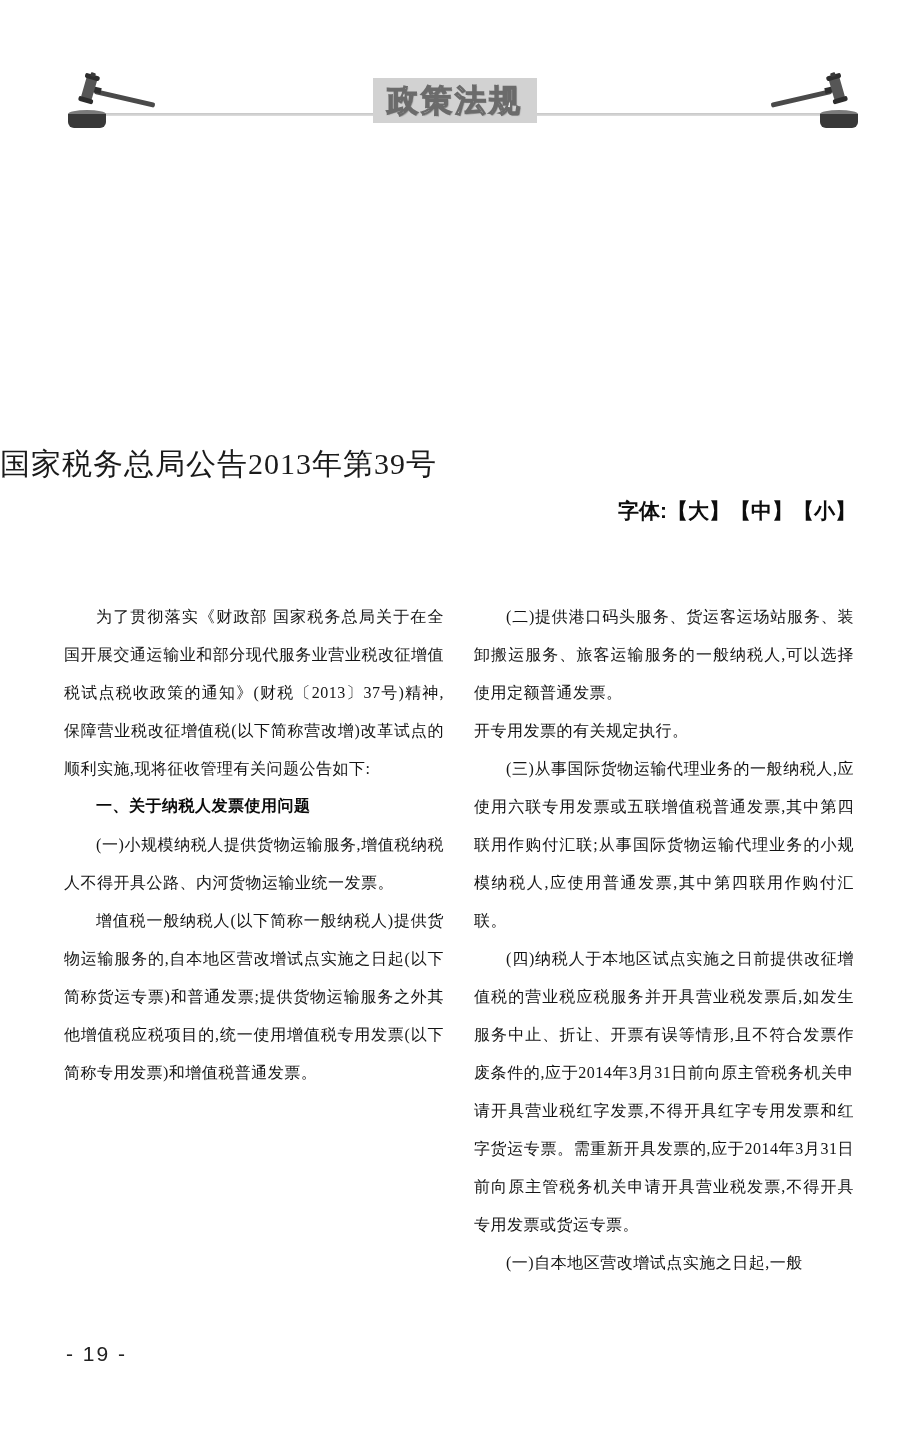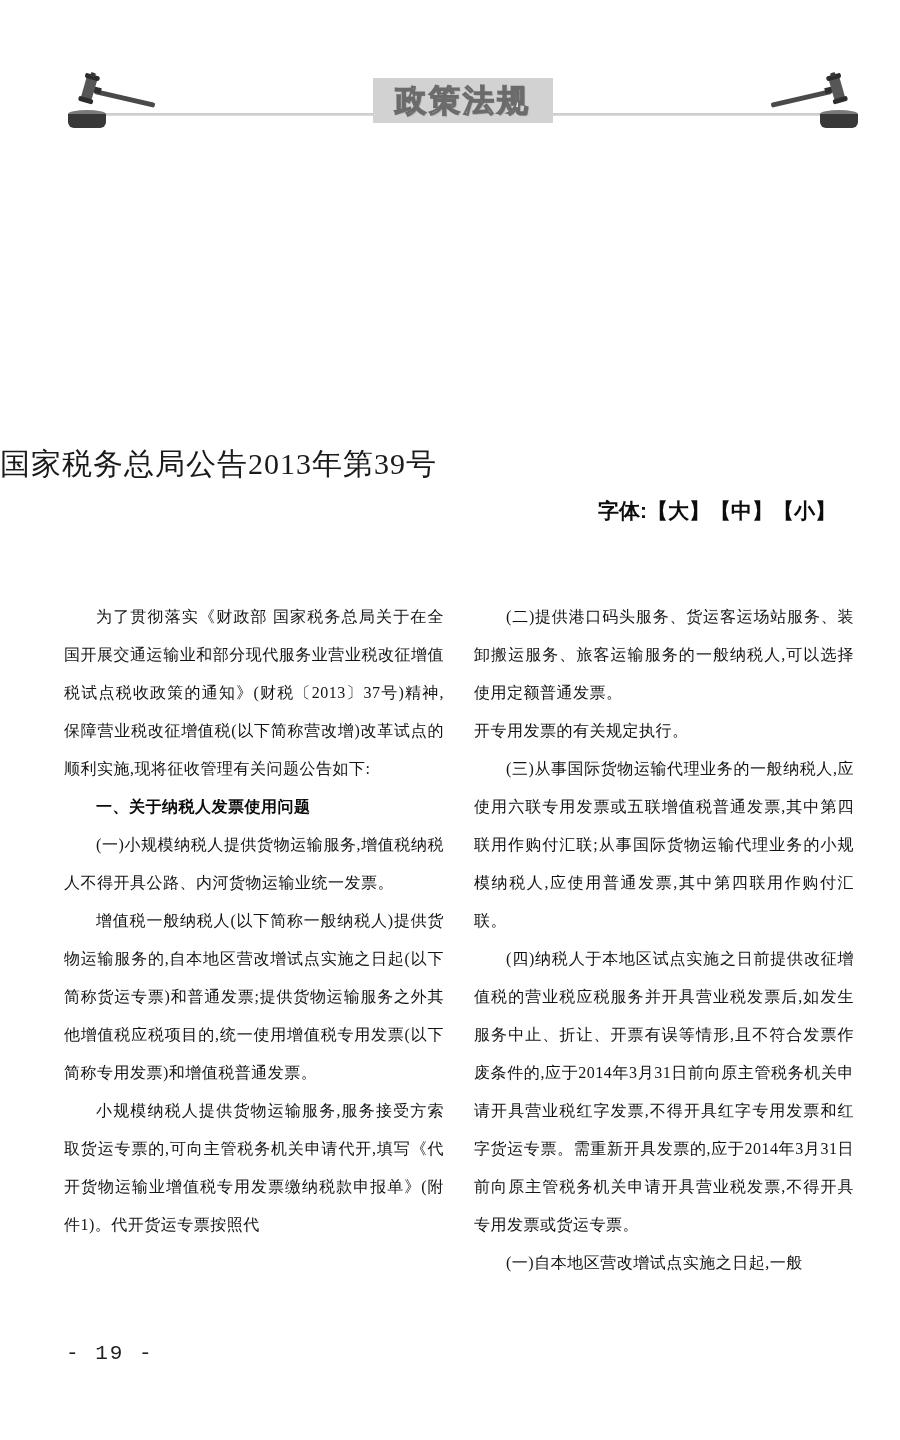--- a/index.html
+++ b/index.html
@@ -13,21 +13,21 @@
   }
   .page{position:relative;width:900px;height:1440px;background:#fff;}
 
   
   .header-line{
     position:absolute;left:95px;right:44px;top:113px;height:3px;
     background:linear-gradient(to bottom,#c6c6c6,#dedede);
     z-index:1;
   }
   .banner{
-    position:absolute;left:373px;top:78px;width:180px;height:45px;
+    position:absolute;left:373px;top:78px;width:164px;height:45px;
     background:#d2d2d2;
     z-index:2;
     display:flex;align-items:center;justify-content:center;
   }
   .banner span{
     font-family:"Liberation Serif","DejaVu Serif",serif;
     font-size:31px;font-weight:bold;letter-spacing:3px;
     color:#f2f2f2;
     -webkit-text-stroke:1.2px #6b6b6b;
     text-shadow:1px 1px 1px #9a9a9a;
@@ -44,21 +44,21 @@
     font-size:40px;font-weight:bold;line-height:58px;color:#0d0d0d;
     letter-spacing:1px;
   }
   .subtitle{
     position:absolute;top:444px;left:0;width:100%;
     text-align:left;
     font-size:30px;color:#1a1a1a;letter-spacing:1px;
     font-family:"Liberation Serif","DejaVu Serif",serif;
   }
   .font-selector{
-    position:absolute;top:497px;right:64px;
+    position:absolute;top:497px;right:44px;
     font-family:"Liberation Sans","DejaVu Sans",sans-serif;
     font-size:21px;font-weight:bold;color:#0d0d0d;
   }
   .font-selector .opt{cursor:pointer;}
 
   
   .columns{
     position:absolute;top:598px;left:64px;width:790px;
     display:flex;gap:30px;
   }
@@ -66,30 +66,30 @@
   .para{
     margin:0;
     font-size:16px;line-height:38px;
     text-align:justify;text-justify:inter-ideograph;
     text-indent:2em;
     color:#141414;
     font-family:"Liberation Serif","DejaVu Serif",serif;
     letter-spacing:0.5px;
   }
   .para.heading{
-    font-family:Liberation Sans, sans-serif;
+    font-family:Liberation Mono, monospace;
     font-weight:bold;color:#0a0a0a;
   }
   .para.no-indent{text-indent:0;}
 
   
   .page-number{
     position:absolute;left:66px;top:1342px;
     font-size:21px;color:#222;letter-spacing:2px;
-    font-family:Liberation Mono, monospace;
+    font-family:Liberation Sans, sans-serif;
   }
 </style>
 </head>
 <body>
 
 <div class="page">
 
   <div class="header-line"></div>
 
   <div class="gavel gavel-left">
@@ -132,21 +132,20 @@
   <div class="font-selector">
     <span>字体:</span><span class="opt">【大】</span><span class="opt">【中】</span><span class="opt">【小】</span>
   </div>
 
   <main class="columns">
     <div class="col">
         <p class="para">为了贯彻落实《财政部 国家税务总局关于在全国开展交通运输业和部分现代服务业营业税改征增值税试点税收政策的通知》(财税〔2013〕37号)精神,保障营业税改征增值税(以下简称营改增)改革试点的顺利实施,现将征收管理有关问题公告如下:</p>
         <p class="para heading">一、关于纳税人发票使用问题</p>
         <p class="para">(一)小规模纳税人提供货物运输服务,增值税纳税人不得开具公路、内河货物运输业统一发票。</p>
         <p class="para">增值税一般纳税人(以下简称一般纳税人)提供货物运输服务的,自本地区营改增试点实施之日起(以下简称货运专票)和普通发票;提供货物运输服务之外其他增值税应税项目的,统一使用增值税专用发票(以下简称专用发票)和增值税普通发票。</p>
-        <p class="para">小规模纳税人提供货物运输服务,服务接受方索取货运专票的,可向主管税务机关申请代开,填写《代开货物运输业增值税专用发票缴纳税款申报单》(附件1)。代开货运专票按照代</p>
       </div>
     <div class="col">
         <p class="para">(二)提供港口码头服务、货运客运场站服务、装卸搬运服务、旅客运输服务的一般纳税人,可以选择使用定额普通发票。</p>
         <p class="para no-indent">开专用发票的有关规定执行。</p>
         <p class="para">(三)从事国际货物运输代理业务的一般纳税人,应使用六联专用发票或五联增值税普通发票,其中第四联用作购付汇联;从事国际货物运输代理业务的小规模纳税人,应使用普通发票,其中第四联用作购付汇联。</p>
         <p class="para">(四)纳税人于本地区试点实施之日前提供改征增值税的营业税应税服务并开具营业税发票后,如发生服务中止、折让、开票有误等情形,且不符合发票作废条件的,应于2014年3月31日前向原主管税务机关申请开具营业税红字发票,不得开具红字专用发票和红字货运专票。需重新开具发票的,应于2014年3月31日前向原主管税务机关申请开具营业税发票,不得开具专用发票或货运专票。</p>
         <p class="para">(一)自本地区营改增试点实施之日起,一般</p>
       </div>
   </main>
 

